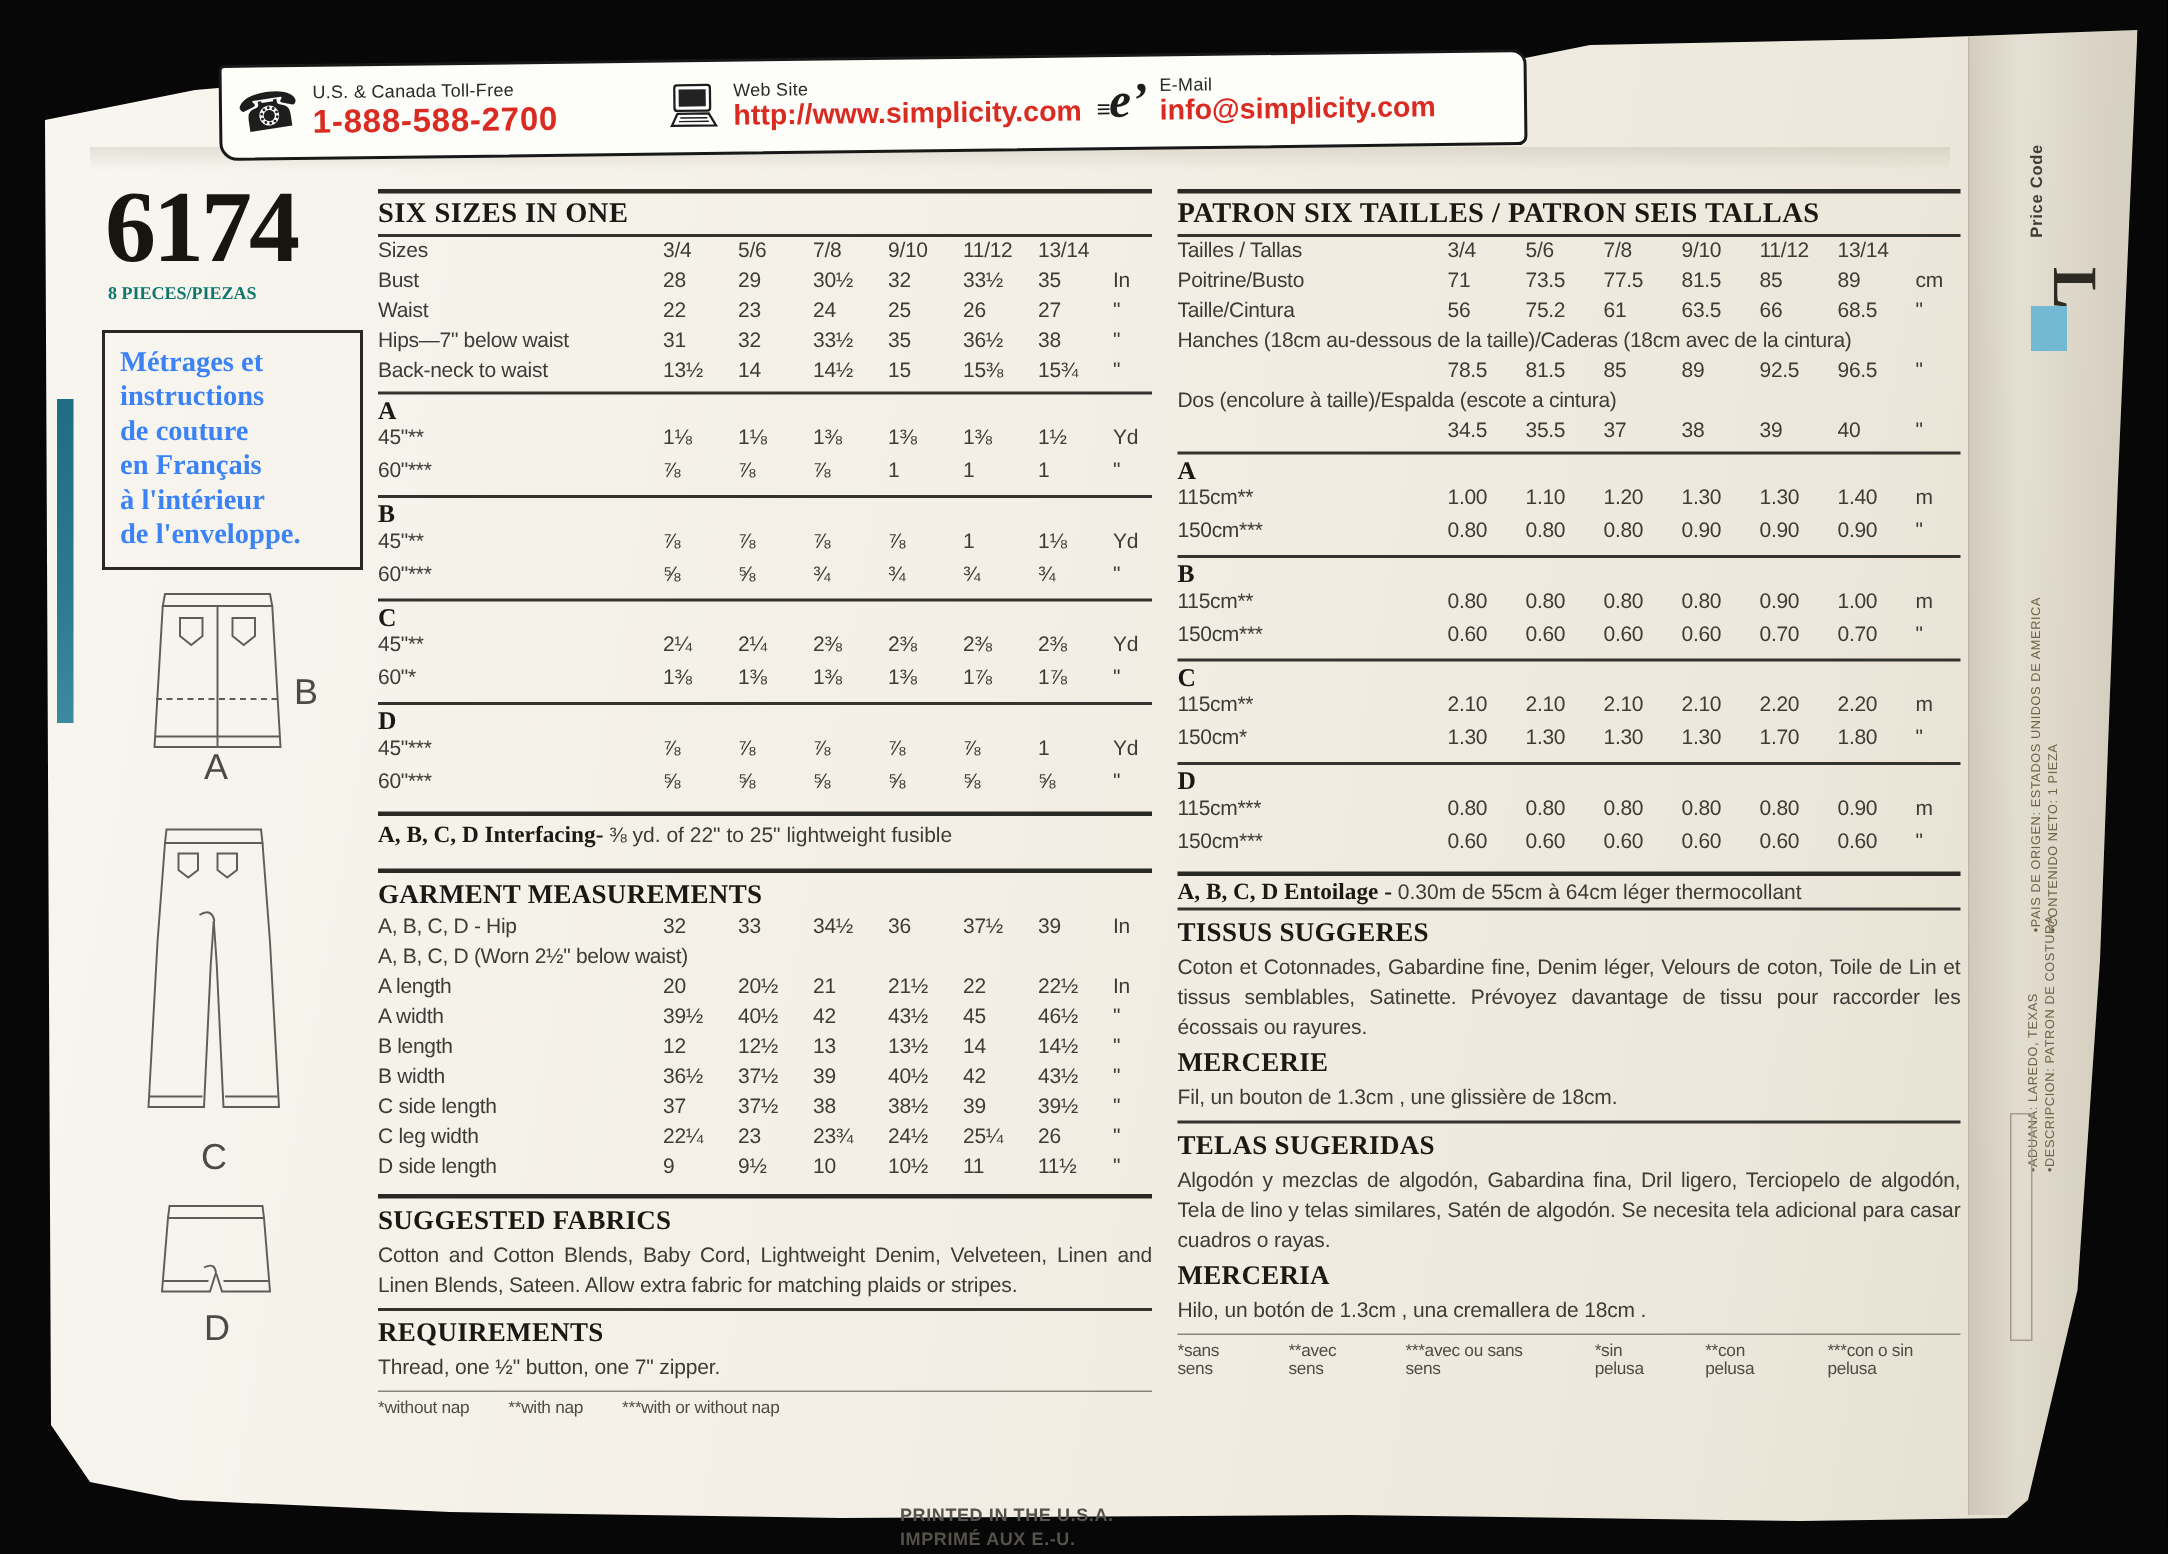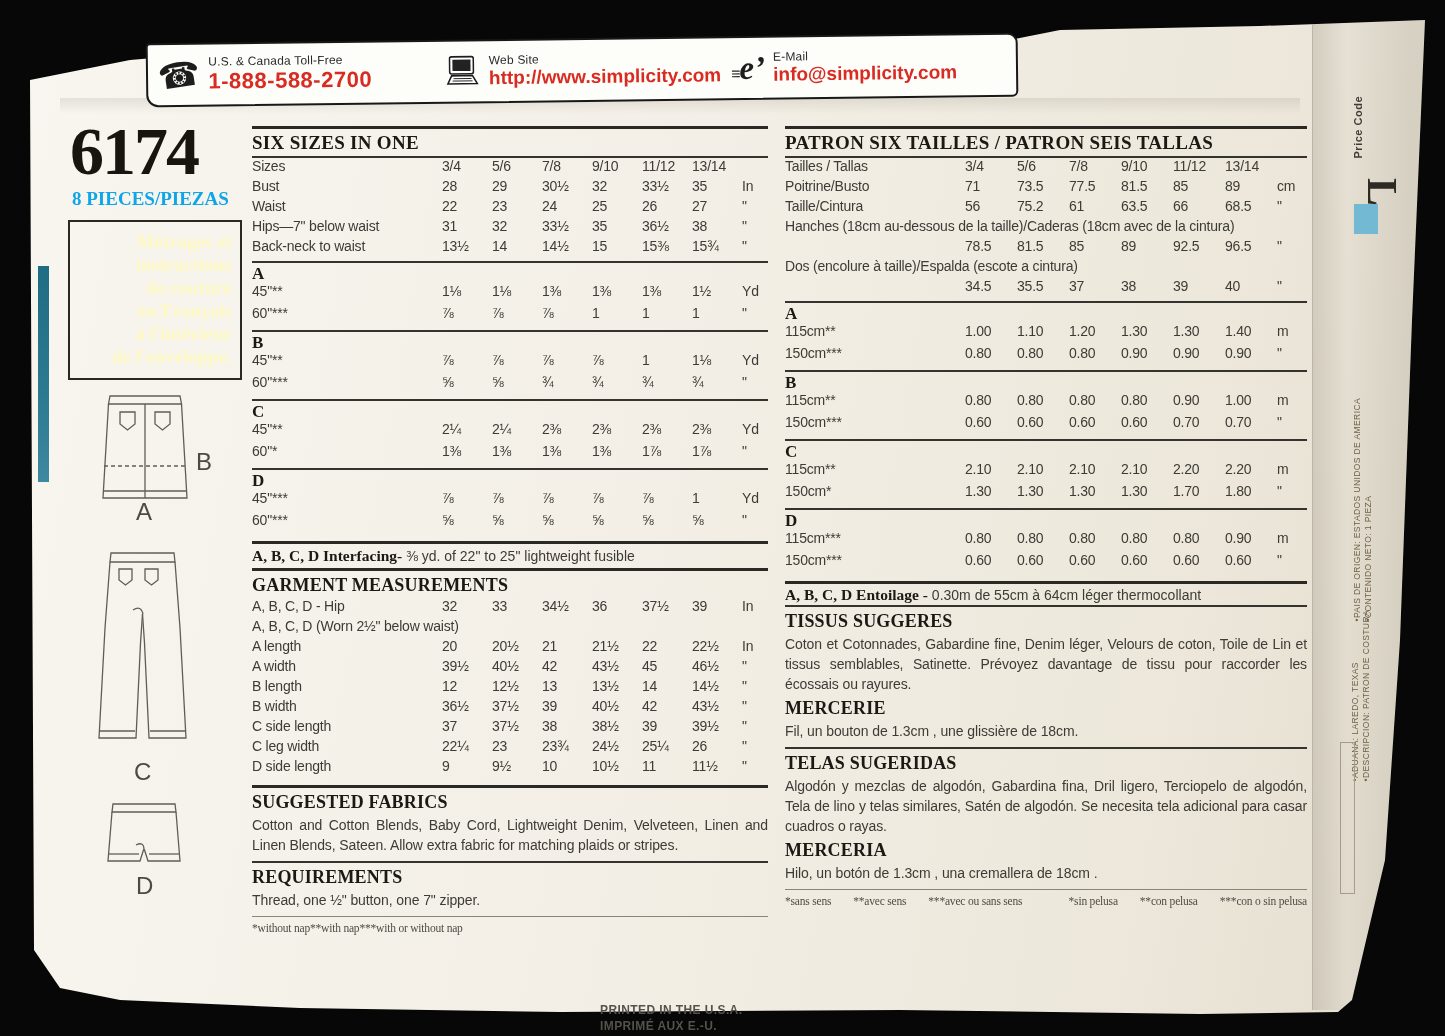--- a/index.html
+++ b/index.html
@@ -27,24 +27,24 @@
   .phone-num{font-size:22px;letter-spacing:.5px;}
   .web-url{font-size:19px;}
   .email-ad{font-size:19px;}
   .phone-glyph{font-family:"DejaVu Sans",sans-serif;font-size:34px;color:#1d1d1d;transform:rotate(-8deg);}
   .e-icon{font-family:"Liberation Serif",serif;font-style:italic;font-weight:bold;font-size:33px;color:#1d1d1d;line-height:30px;}
   .e-lines{color:#1d1d1d;font-size:16px;letter-spacing:-1px;}
   
   .pattern-number{position:absolute;left:70px;top:112px;font-family:"Liberation Serif",serif;
     font-weight:bold;font-size:68px;letter-spacing:-2px;color:#181511;}
   .pieces{position:absolute;left:72px;top:188px;font-family:"Liberation Serif",serif;
-    font-weight:bold;font-size:19px;color:#0ea5e9;}
+    font-weight:bold;font-size:12px;color:#0f766e;}
   .french-box{position:absolute;left:68px;top:220px;width:152px;padding:8px 8px 10px 10px;
     border:2px solid #2a2823;font-family:"Liberation Serif",serif;font-weight:bold;
-    font-size:19px;line-height:23px;color:#fef9c3;text-align:right;}
+    font-size:19px;line-height:23px;color:#3b82f6;}
   .french-box span{display:block;}
   .teal-strip{position:absolute;left:38px;top:266px;width:11px;height:216px;
     background:linear-gradient(180deg,#1f6c83,#2c7a90 60%,#3d89a0);}
   .sketch{position:absolute;}
   .view-label{font-size:24px;color:#4a4a46;}
   
   .tablecol{position:absolute;top:126px;}
   .eng{left:252px;width:516px;}
   .intl{left:785px;width:522px;}
   .r3{border-top:3px solid #2b2924;}
@@ -55,26 +55,26 @@
   .rows{padding-top:0;padding-bottom:3px;}
   .trow{display:flex;align-items:baseline;height:20px;font-size:14px;letter-spacing:-.2px;color:#3d3b35;white-space:nowrap;}
   .tlabel{width:190px;flex-shrink:0;}
   .intl .tlabel{width:180px;}
   .tcell{width:50px;flex-shrink:0;}
   .intl .tcell{width:52px;}
   .tunit{width:26px;flex-shrink:0;}
   .secblock .trow{height:22px;}
   .sechead{font-family:"Liberation Serif",serif;font-weight:bold;font-size:17px;
     color:#1c1914;height:18px;line-height:18px;margin-top:2px;}
-  .lead-line{font-size:14px;height:24px;line-height:24px;white-space:nowrap;color:#3d3b35;}
+  .lead-line{font-size:14px;height:35px;line-height:24px;white-space:nowrap;color:#3d3b35;}
   .lead{font-family:"Liberation Serif",serif;font-weight:bold;font-size:15.5px;color:#1c1914;}
   .h2{font-family:"Liberation Serif",serif;font-weight:bold;font-size:18px;color:#1c1914;
     letter-spacing:.2px;margin:4px 0 2px;}
   .para{font-size:14px;line-height:20px;letter-spacing:-.1px;color:#3d3b35;text-align:justify;}
-  .fnrow{display:flex;font-size:11.5px;color:#4f4c46;margin-top:5px;letter-spacing:-.2px;font-family:Liberation Serif, serif;}
+  .fnrow{display:flex;gap:26px;font-size:11.5px;color:#4f4c46;margin-top:5px;letter-spacing:-.2px;}
   .fnrow.split{justify-content:space-between;}
   .fngroup{display:flex;gap:22px;}
   .mt4{margin-top:4px;} .mt6{margin-top:6px;}
   
   .vtext{position:absolute;writing-mode:vertical-rl;transform:rotate(180deg);white-space:nowrap;}
   .price-code-label{left:1352px;top:96px;font-size:11px;font-weight:bold;color:#3f3c36;letter-spacing:.5px;}
   .price-code{position:absolute;left:1368px;top:168px;font-family:"Liberation Serif",serif;
     font-weight:bold;font-size:42px;color:#2d2a24;transform:rotate(90deg);}
   .blue-square{position:absolute;left:1354px;top:204px;width:24px;height:30px;background:#74b9d4;}
   .customs{font-size:8.5px;letter-spacing:.4px;color:#6f6247;line-height:11px;}

